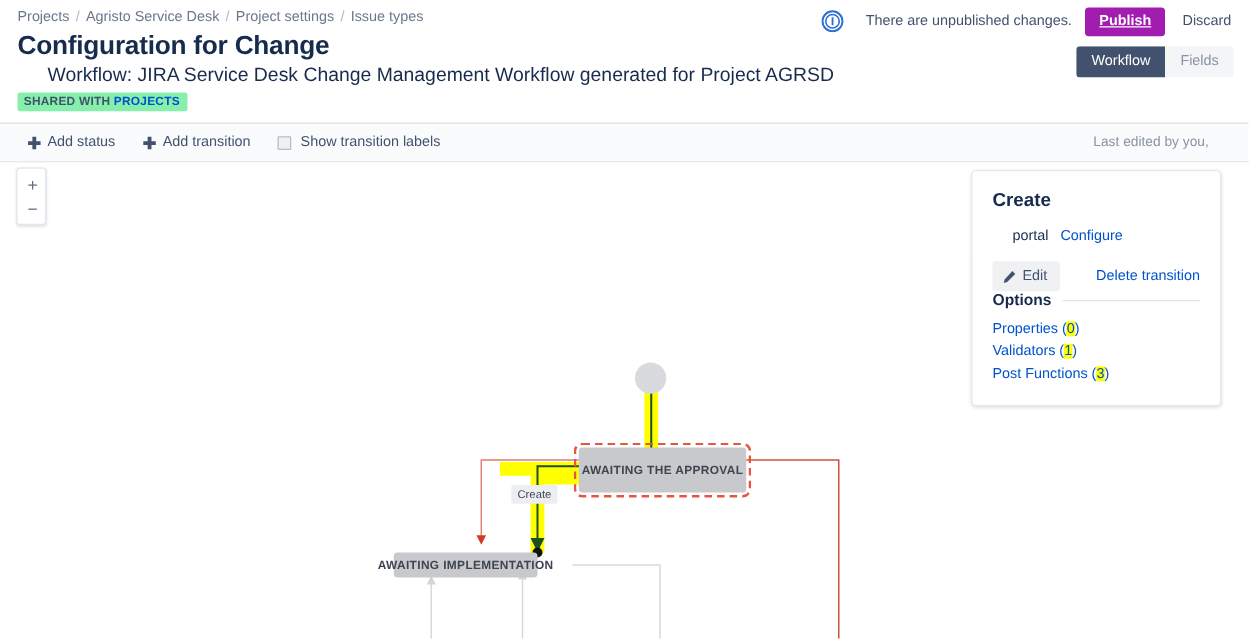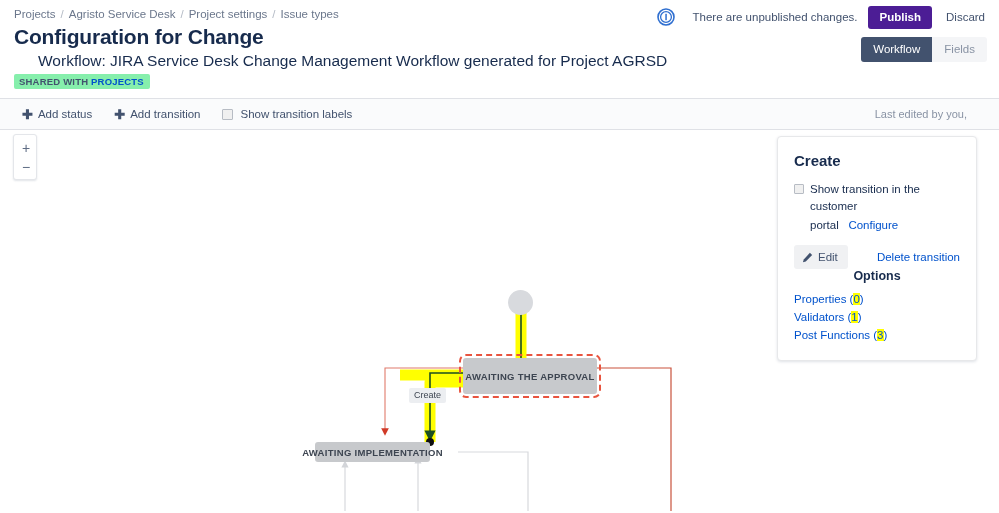--- a/index.html
+++ b/index.html
@@ -82,30 +82,31 @@
     margin-right: 18px;
     flex: 0 0 auto;
   }
   .unpub-text {
     font-size: 11.5px;
     color: #42526e;
     margin-right: 11px;
     white-space: nowrap;
   }
   .btn-publish {
-    background: #4c1d95;
+    background: #a21caf;
     color: #ffffff;
     border: none;
     border-radius: 3px;
     font-size: 11.5px;
     font-weight: 600;
     padding: 4px 11px 5px 11px;
     cursor: pointer;
     font-family: "Liberation Sans", sans-serif;
     line-height: 14px;
+    text-decoration: underline;
   }
   .btn-discard {
     background: transparent;
     border: none;
     color: #42526e;
     font-size: 11.5px;
     margin-left: 12px;
     cursor: pointer;
     font-family: "Liberation Sans", sans-serif;
     padding: 4px 2px;
@@ -340,21 +341,20 @@
     font-size: 11.5px;
     margin-left: 14px;
   }
   .sp-options-hd {
     display: flex;
     align-items: center;
     font-size: 12.5px;
     font-weight: 600;
     color: #172b4d;
     margin-bottom: 7px;
-    flex-direction: column;
   }
   .sp-options-hd .rule {
     flex: 1;
     height: 1px;
     background: #dfe1e6;
     margin-left: 9px;
   }
   .opt-link {
     font-size: 11.5px;
     line-height: 18px;
@@ -481,24 +481,20 @@
     <span>AWAITING IMPLEMENTATION</span>
   </div>
 
   <div class="edge-label" style="left:409px; top:258px;">
     <span>Create</span>
   </div>
 
   <div class="side-panel">
     <div class="sp-title">Create</div>
 
-    <div class="sp-check-row">
-      <span class="cbox2"></span>
-      <span>Show transition in the customer</span>
-    </div>
     <div class="sp-portal-row">
       <span>portal</span>
       &nbsp;&nbsp;<a href="#" class="lnk">Configure</a>
     </div>
 
     <div class="sp-btn-row">
       <button class="btn-edit">
         <span class="pencil">
           <svg width="11" height="11" viewBox="0 0 12 12">
             <path d="M8.6,0.9 L11.1,3.4 L4.1,10.4 L1.0,11.3 L1.9,8.2 z" fill="#42526e"></path>

